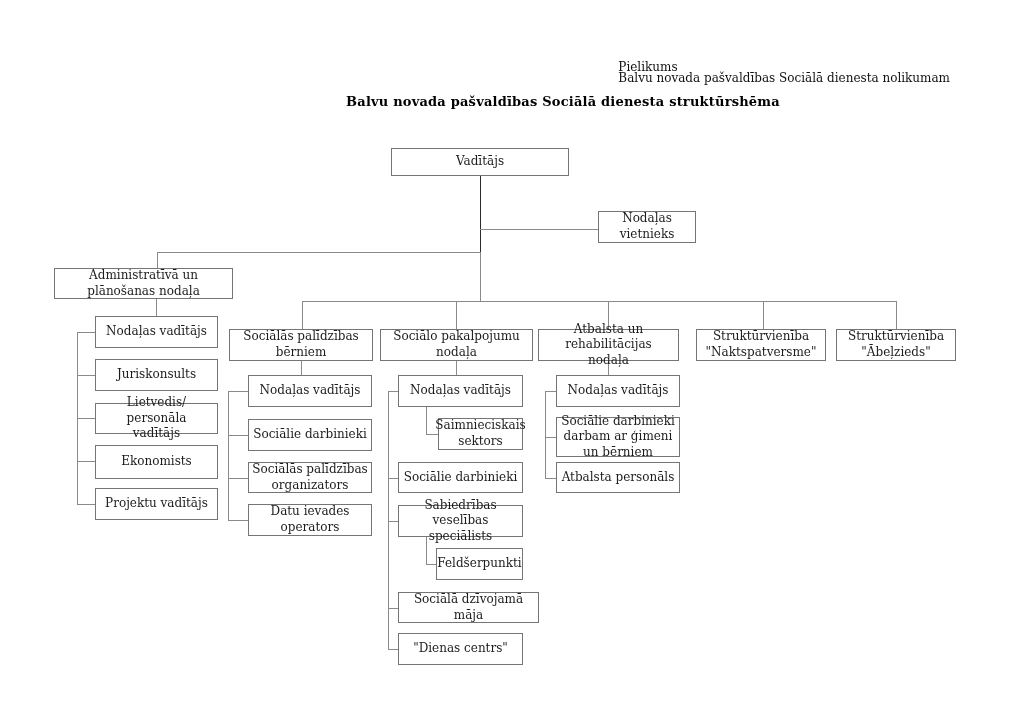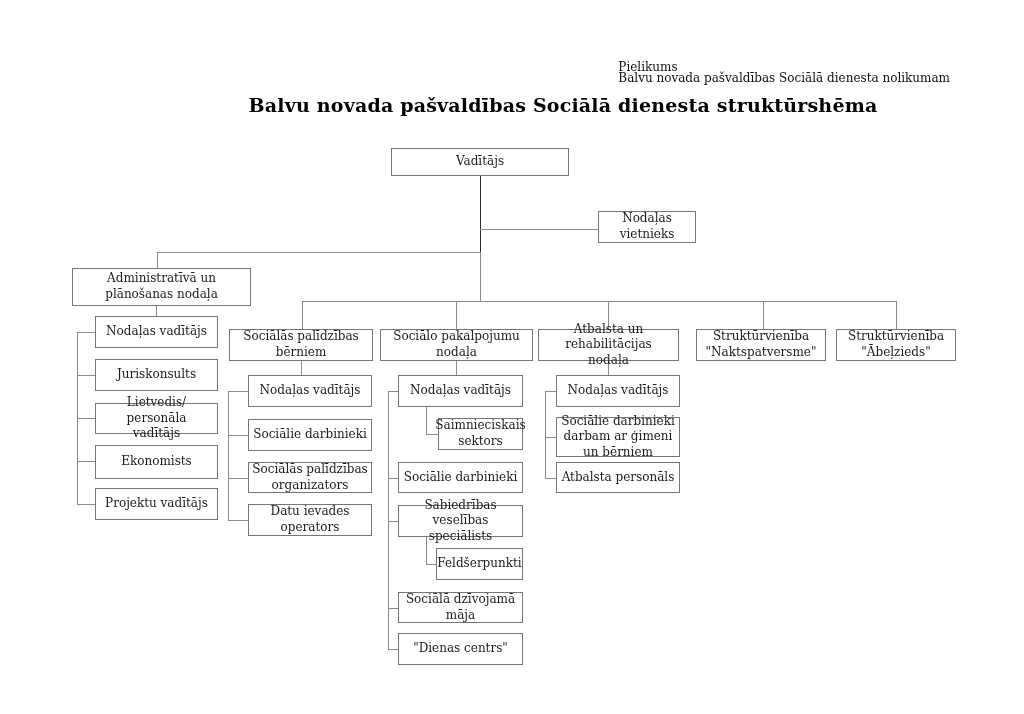--- a/index.html
+++ b/index.html
@@ -7,21 +7,21 @@
     width:1024px;height:714px;position:relative;background:#ffffff;
     font-family:"DejaVu Serif","Liberation Serif",serif;color:#1a1a1a;
     overflow:hidden;
   }
   .annotation{
     position:absolute;top:46px;right:74px;text-align:left;
     font-size:12px;line-height:11px;color:#111;margin-top:16px;
   }
   .page-title{
     position:absolute;top:94px;left:103px;width:920px;text-align:center;
-    font-size:19px;font-weight:bold;letter-spacing:.2px;color:#000;
+    font-size:13px;font-weight:bold;letter-spacing:.2px;color:#000;
   }
   svg.connectors{position:absolute;top:0;left:0;}
   svg.connectors line{stroke:#8a8a8a;stroke-width:1;}
   svg.connectors line.dark{stroke:#2b2b2b;}
   .node{
     position:absolute;box-sizing:border-box;background:#ffffff;
     border:1px solid #757575;display:flex;align-items:center;justify-content:center;
     text-align:center;font-size:12px;line-height:1.3;white-space:pre-line;
     color:#1c1c1c;padding:1px 3px;
   }
@@ -83,21 +83,21 @@
   <line x1="608" y1="361" x2="608" y2="375"></line>
   <line x1="545" y1="391" x2="545" y2="478"></line>
   <line x1="545" y1="391" x2="556" y2="391"></line>
   <line x1="545" y1="437" x2="556" y2="437"></line>
   <line x1="545" y1="478" x2="556" y2="478"></line>
 </svg>
 
 <div class="node" style="left:391px;top:148px;width:178px;height:28px">Vadītājs</div>
 <div class="node" style="left:598px;top:211px;width:98px;height:32px">Nodaļas vietnieks</div>
 
-<div class="node" style="left:72px;top:268px;width:179px;height:38px">Administratīvā un plānošanas nodaļa</div>
+<div class="node" style="left:54px;top:268px;width:179px;height:31px">Administratīvā un plānošanas nodaļa</div>
 <div class="node" style="left:229px;top:329px;width:144px;height:32px">Sociālās palīdzības bērniem</div>
 <div class="node" style="left:380px;top:329px;width:153px;height:32px">Sociālo pakalpojumu nodaļa</div>
 <div class="node" style="left:538px;top:329px;width:141px;height:32px">Atbalsta un rehabilitācijas
 nodaļa</div>
 <div class="node" style="left:696px;top:329px;width:130px;height:32px">Struktūrvienība
 "Naktspatversme"</div>
 <div class="node" style="left:836px;top:329px;width:120px;height:32px">Struktūrvienība
 "Ābeļzieds"</div>
 
 <div class="node" style="left:95px;top:316px;width:123px;height:32px">Nodaļas vadītājs</div>
@@ -113,20 +113,20 @@
 organizators</div>
 <div class="node" style="left:248px;top:504px;width:124px;height:32px">Datu ievades operators</div>
 
 <div class="node" style="left:398px;top:375px;width:125px;height:32px">Nodaļas vadītājs</div>
 <div class="node" style="left:438px;top:418px;width:85px;height:32px">Saimnieciskais
 sektors</div>
 <div class="node" style="left:398px;top:462px;width:125px;height:31px">Sociālie darbinieki</div>
 <div class="node" style="left:398px;top:505px;width:125px;height:32px">Sabiedrības veselības
 speciālists</div>
 <div class="node" style="left:436px;top:548px;width:87px;height:32px">Feldšerpunkti</div>
-<div class="node" style="left:398px;top:592px;width:125px;height:31px">Sociālā dzīvojamā māja</div>
+<div class="node" style="left:398px;top:592px;width:141px;height:31px">Sociālā dzīvojamā māja</div>
 <div class="node" style="left:398px;top:633px;width:125px;height:32px">"Dienas centrs"</div>
 
 <div class="node" style="left:556px;top:375px;width:124px;height:32px">Nodaļas vadītājs</div>
 <div class="node" style="left:556px;top:417px;width:124px;height:40px">Sociālie darbinieki
 darbam ar ģimeni
 un bērniem</div>
 <div class="node" style="left:556px;top:462px;width:124px;height:31px">Atbalsta personāls</div>
 
 </body></html>

